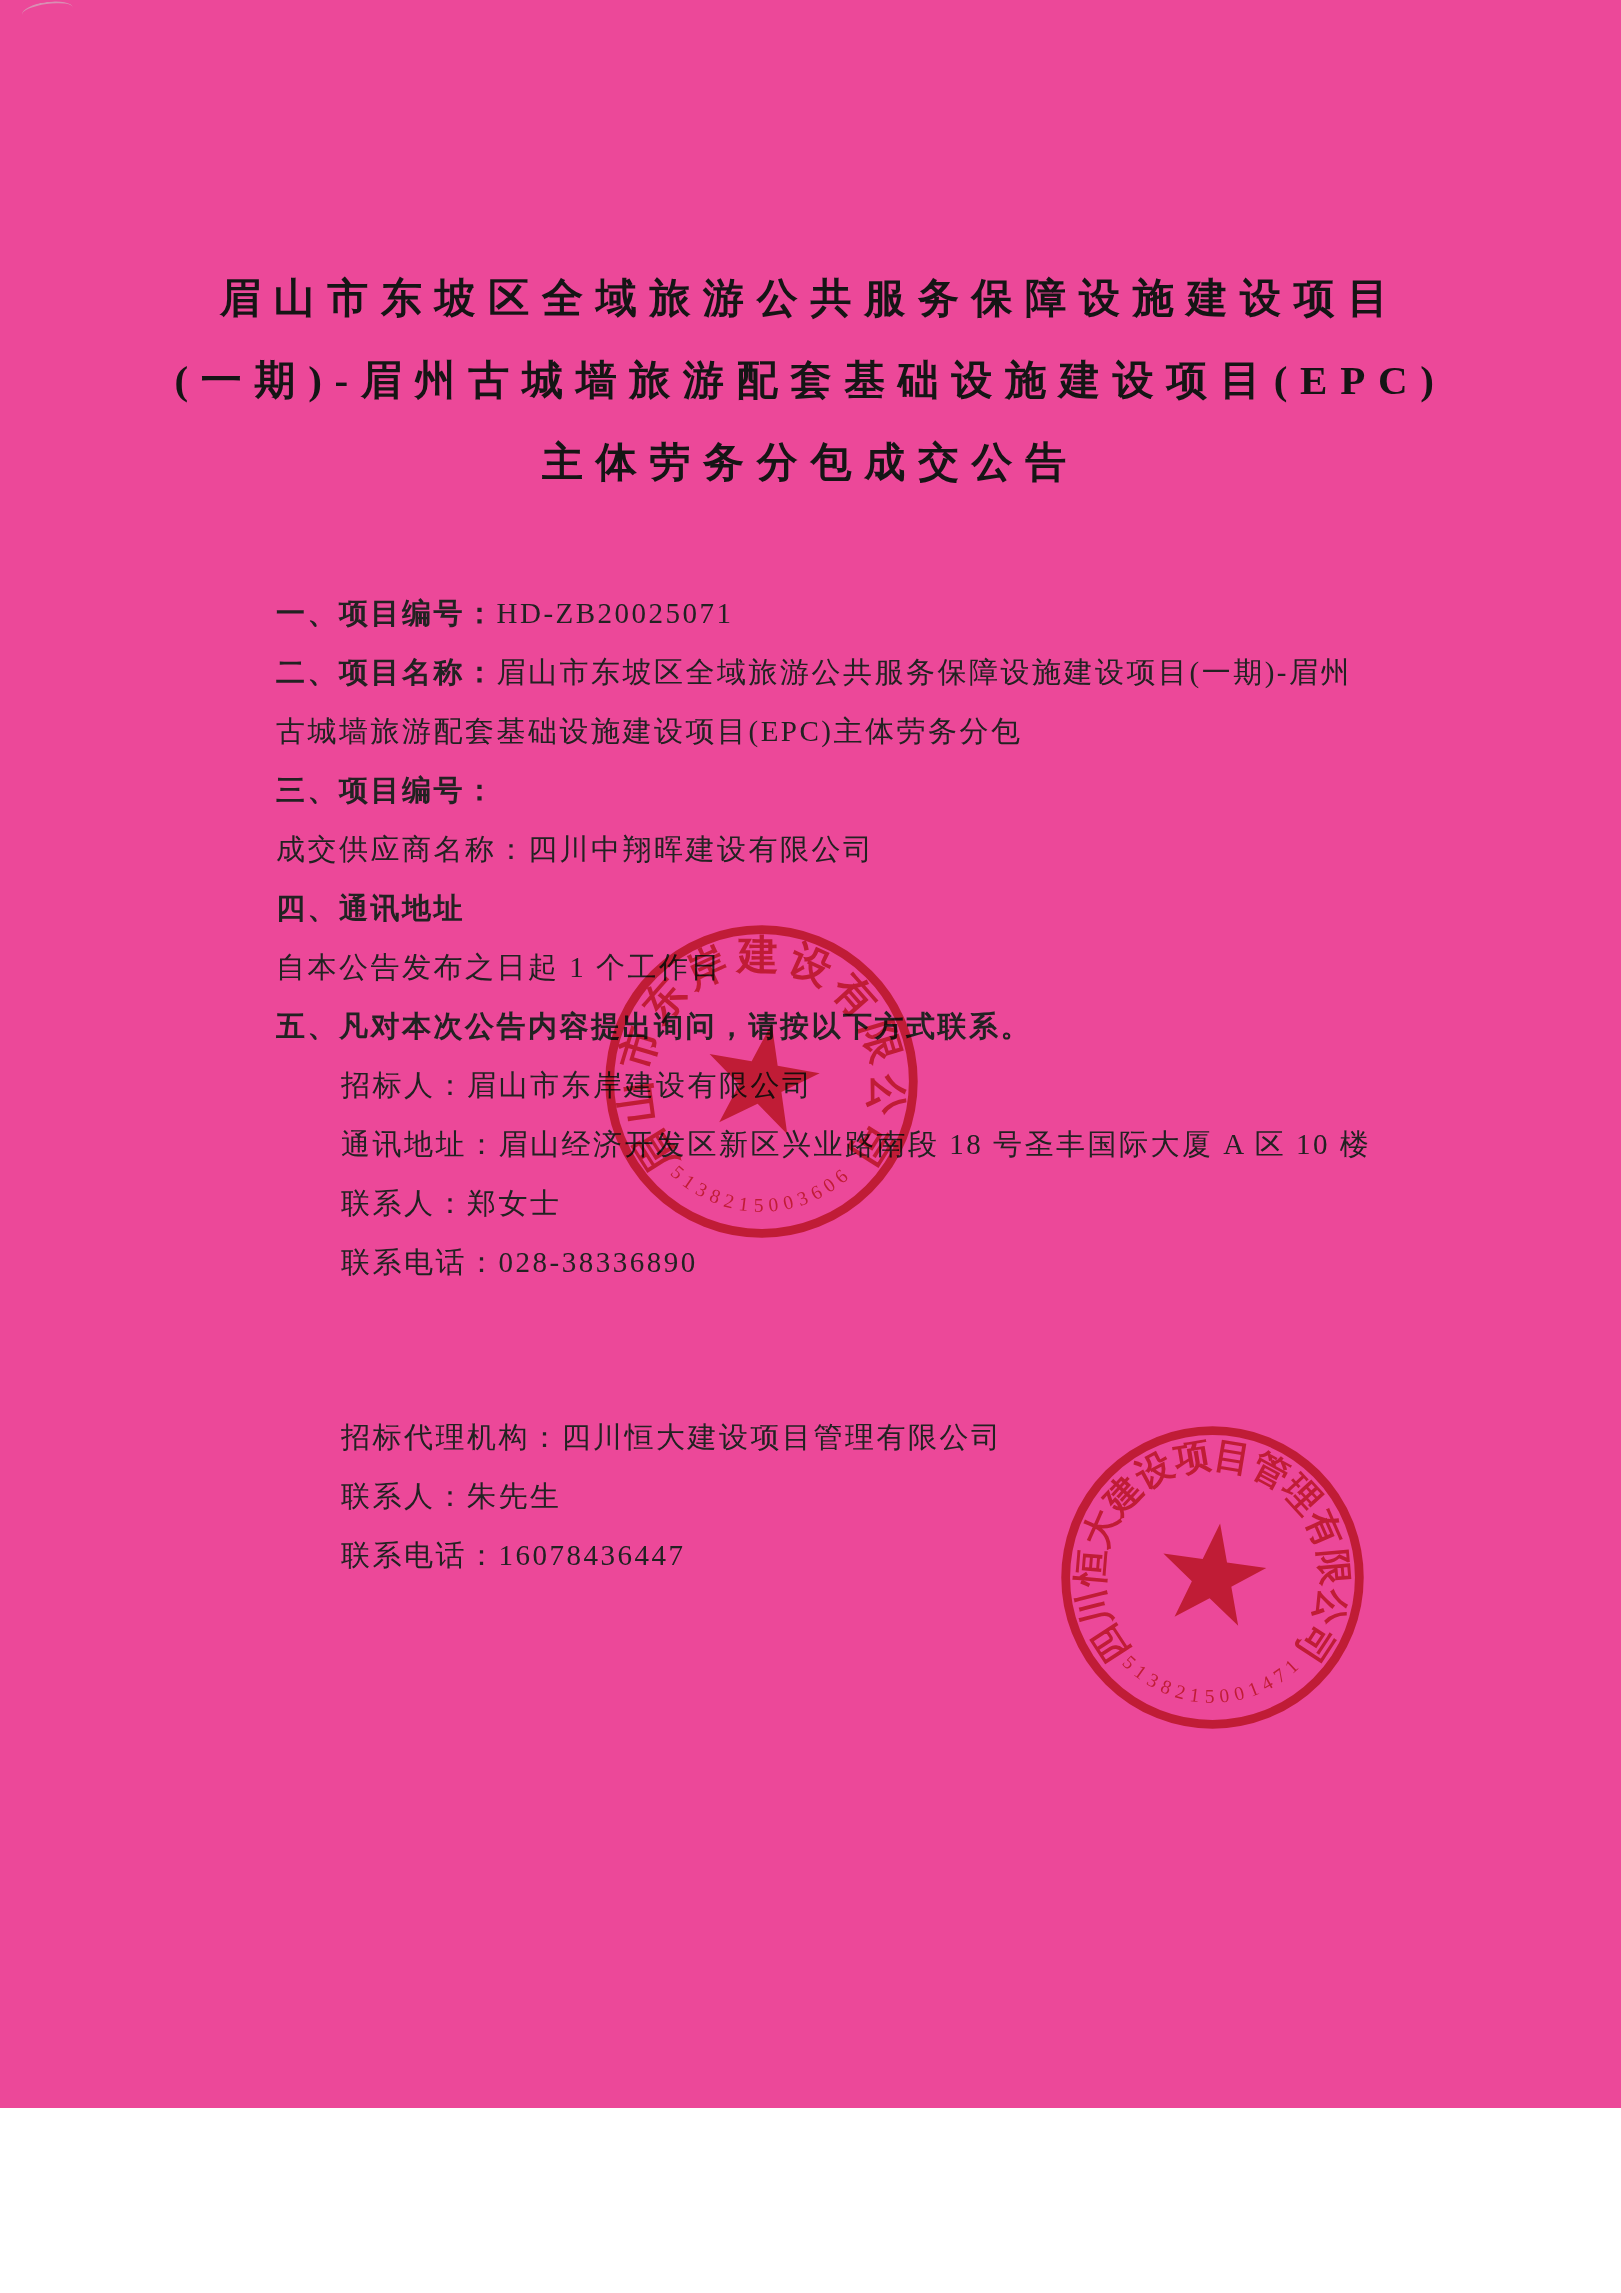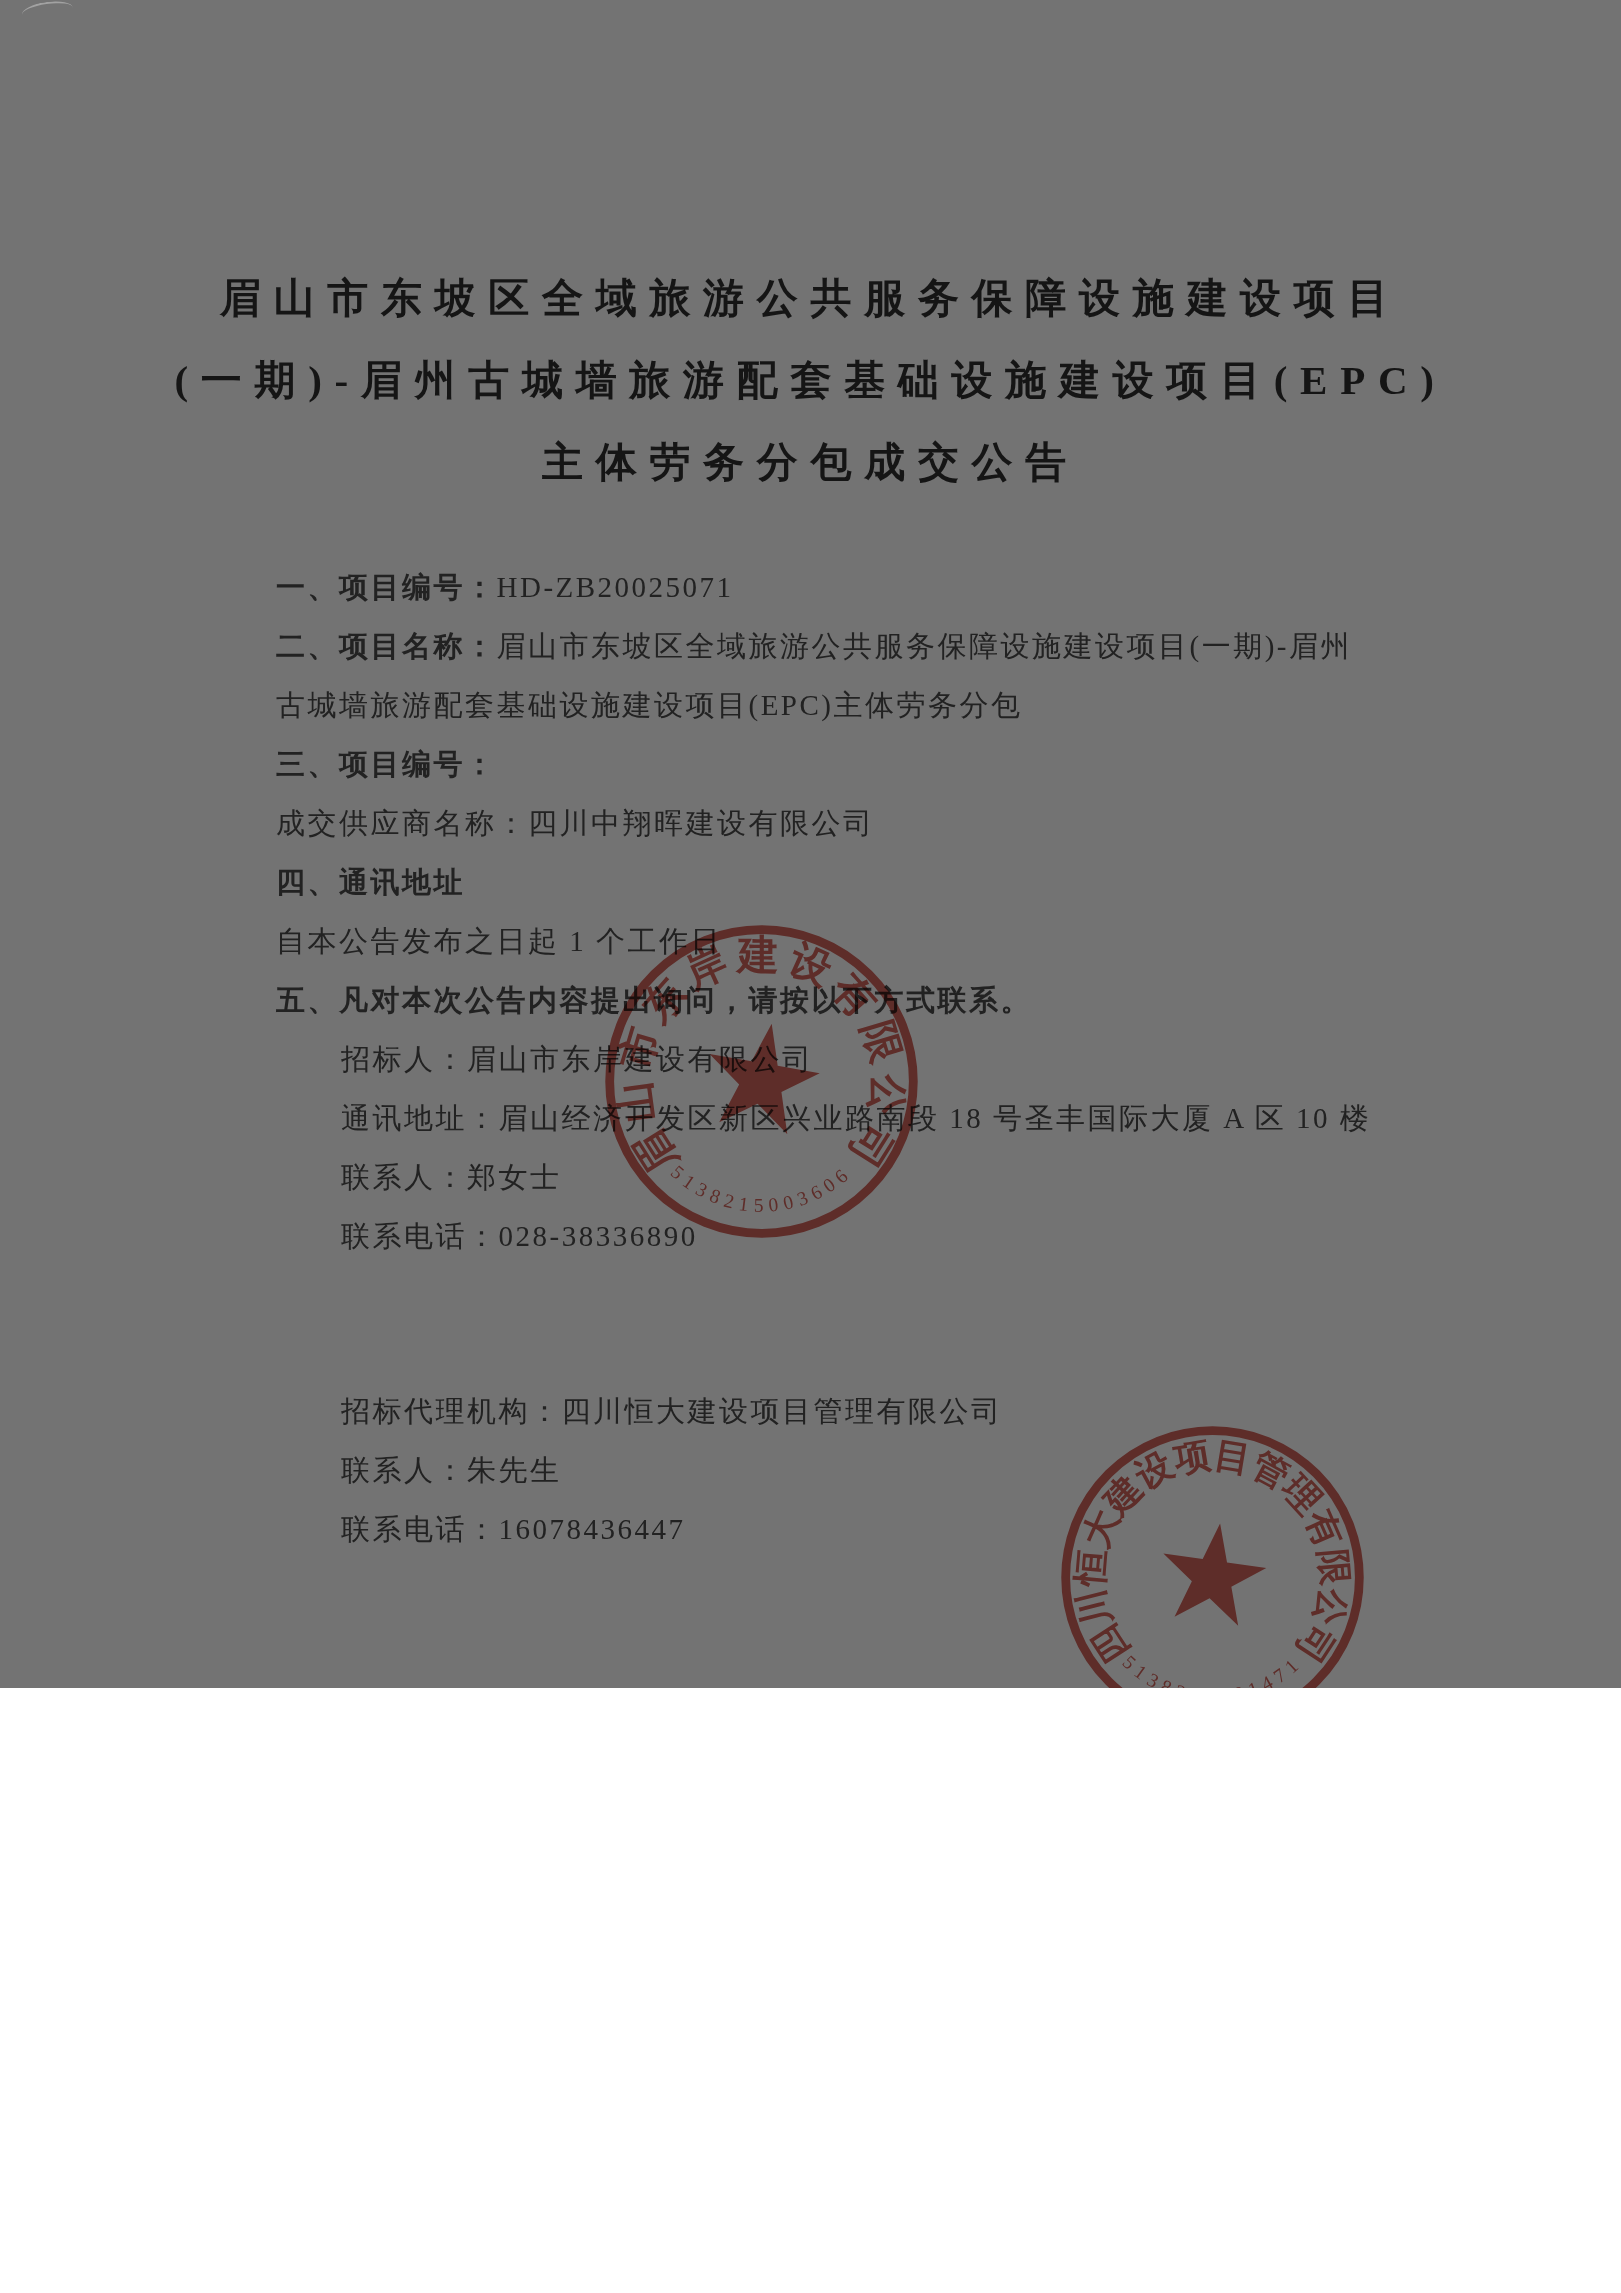--- a/index.html
+++ b/index.html
@@ -1,37 +1,37 @@
 <!DOCTYPE html>
 <html><head>
 <meta charset="utf-8">
 <style>
   html,body { margin:0; padding:0; background:#ffffff; }
   .page {
     position:relative;
     width:1621px;
-    height:1688px;
-    background:#737373;
+    height:2108px;
+    background:#ec4899;
     font-family:"Liberation Serif","DejaVu Serif",serif;
     color:#1f1f1f;
     overflow:hidden;
   }
   .scan-artifact {
     position:absolute; top:2px; left:21.6px; width:51px; height:15.7px;
     border-top:2.9px solid #c9c9c9; border-radius:50%;
     transform:rotate(-8deg); opacity:.55;
   }
   .title {
     position:absolute; top:257px; left:88px; width:1445px;
     text-align:center; font-weight:bold; font-size:41px;
     line-height:82px; letter-spacing:12.7px; color:#151515;
   }
   .title div { white-space:nowrap; }
   .body-text {
-    position:absolute; top:558px; left:276px; width:1147px;
+    position:absolute; top:584px; left:276px; width:1147px;
     font-size:29px; line-height:59px; letter-spacing:2.5px; color:#222;
   }
   .body-text p { margin:0; white-space:nowrap; }
   .b { font-weight:bold; }
   .indent { padding-left:65px; }
   .block-gap { height:116px; }
   .seal {
     position:absolute;
     mix-blend-mode:multiply;
     opacity:0.82;

